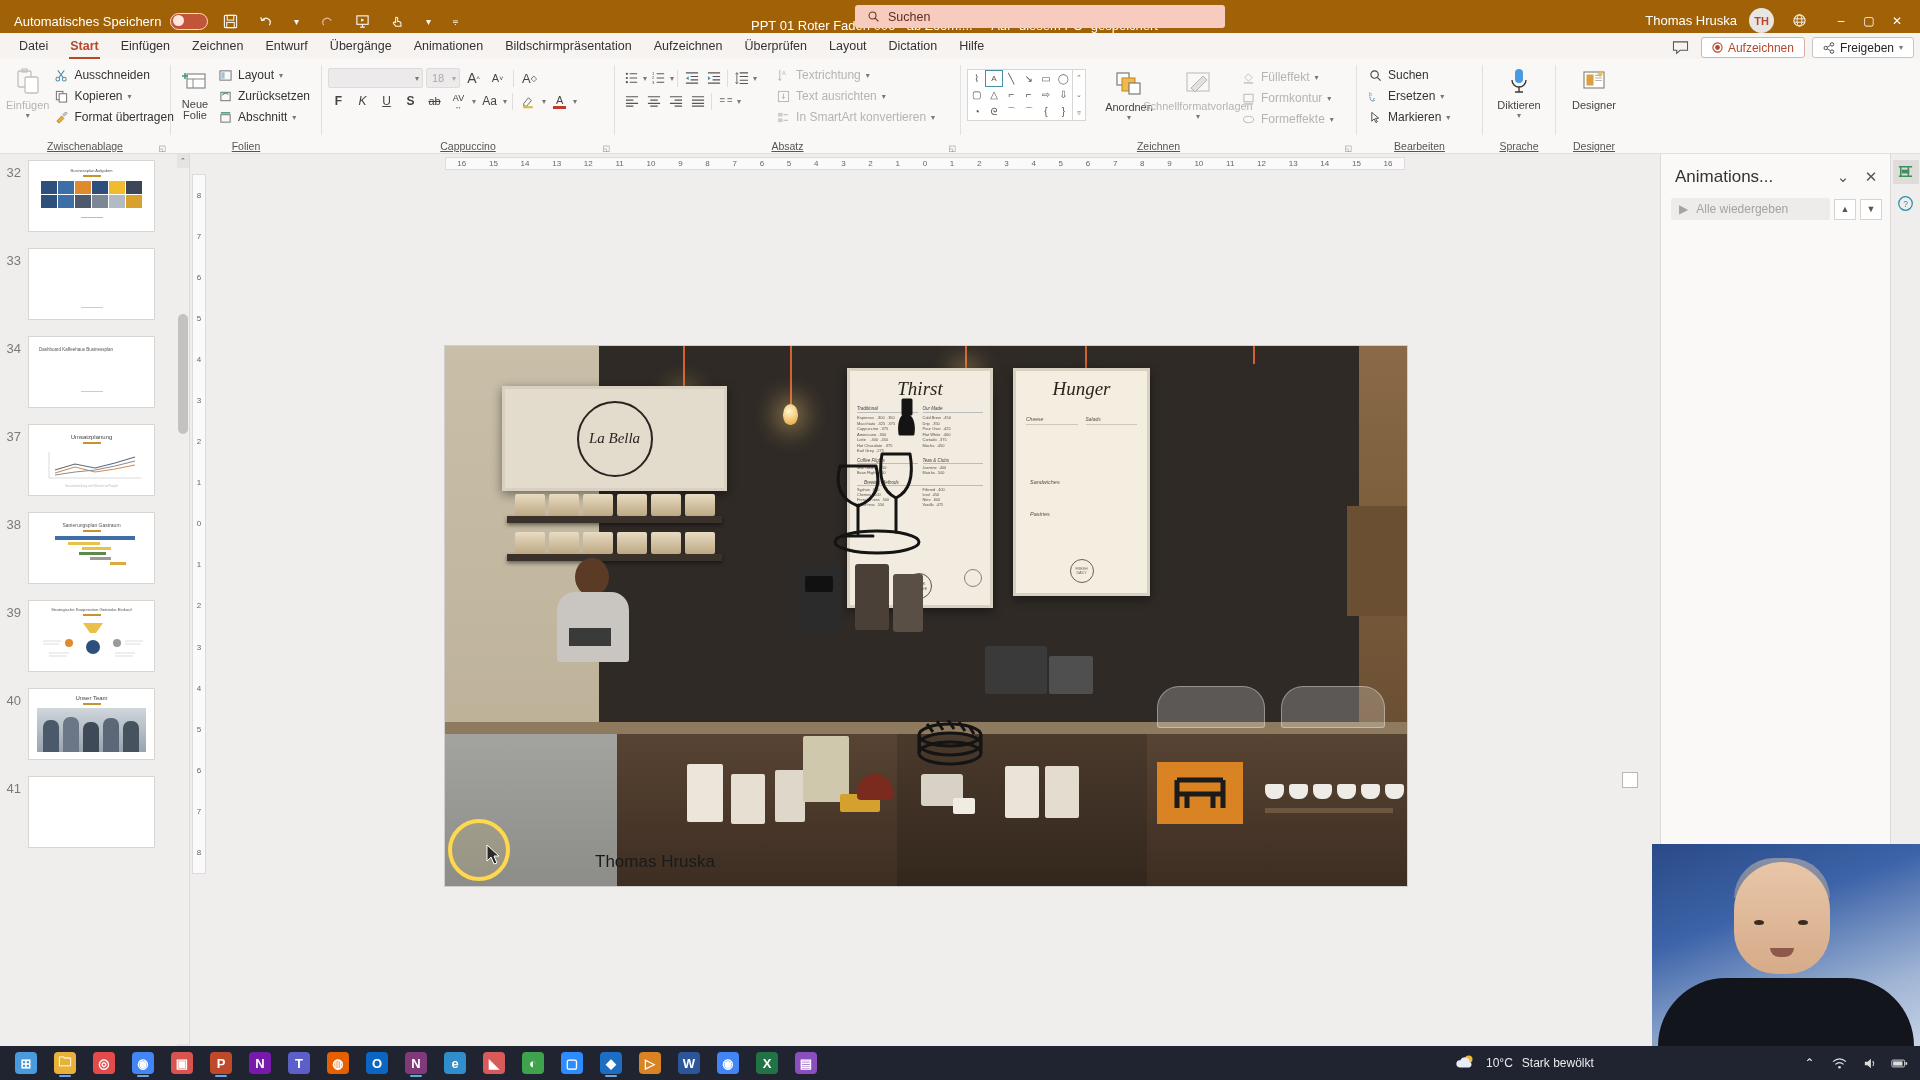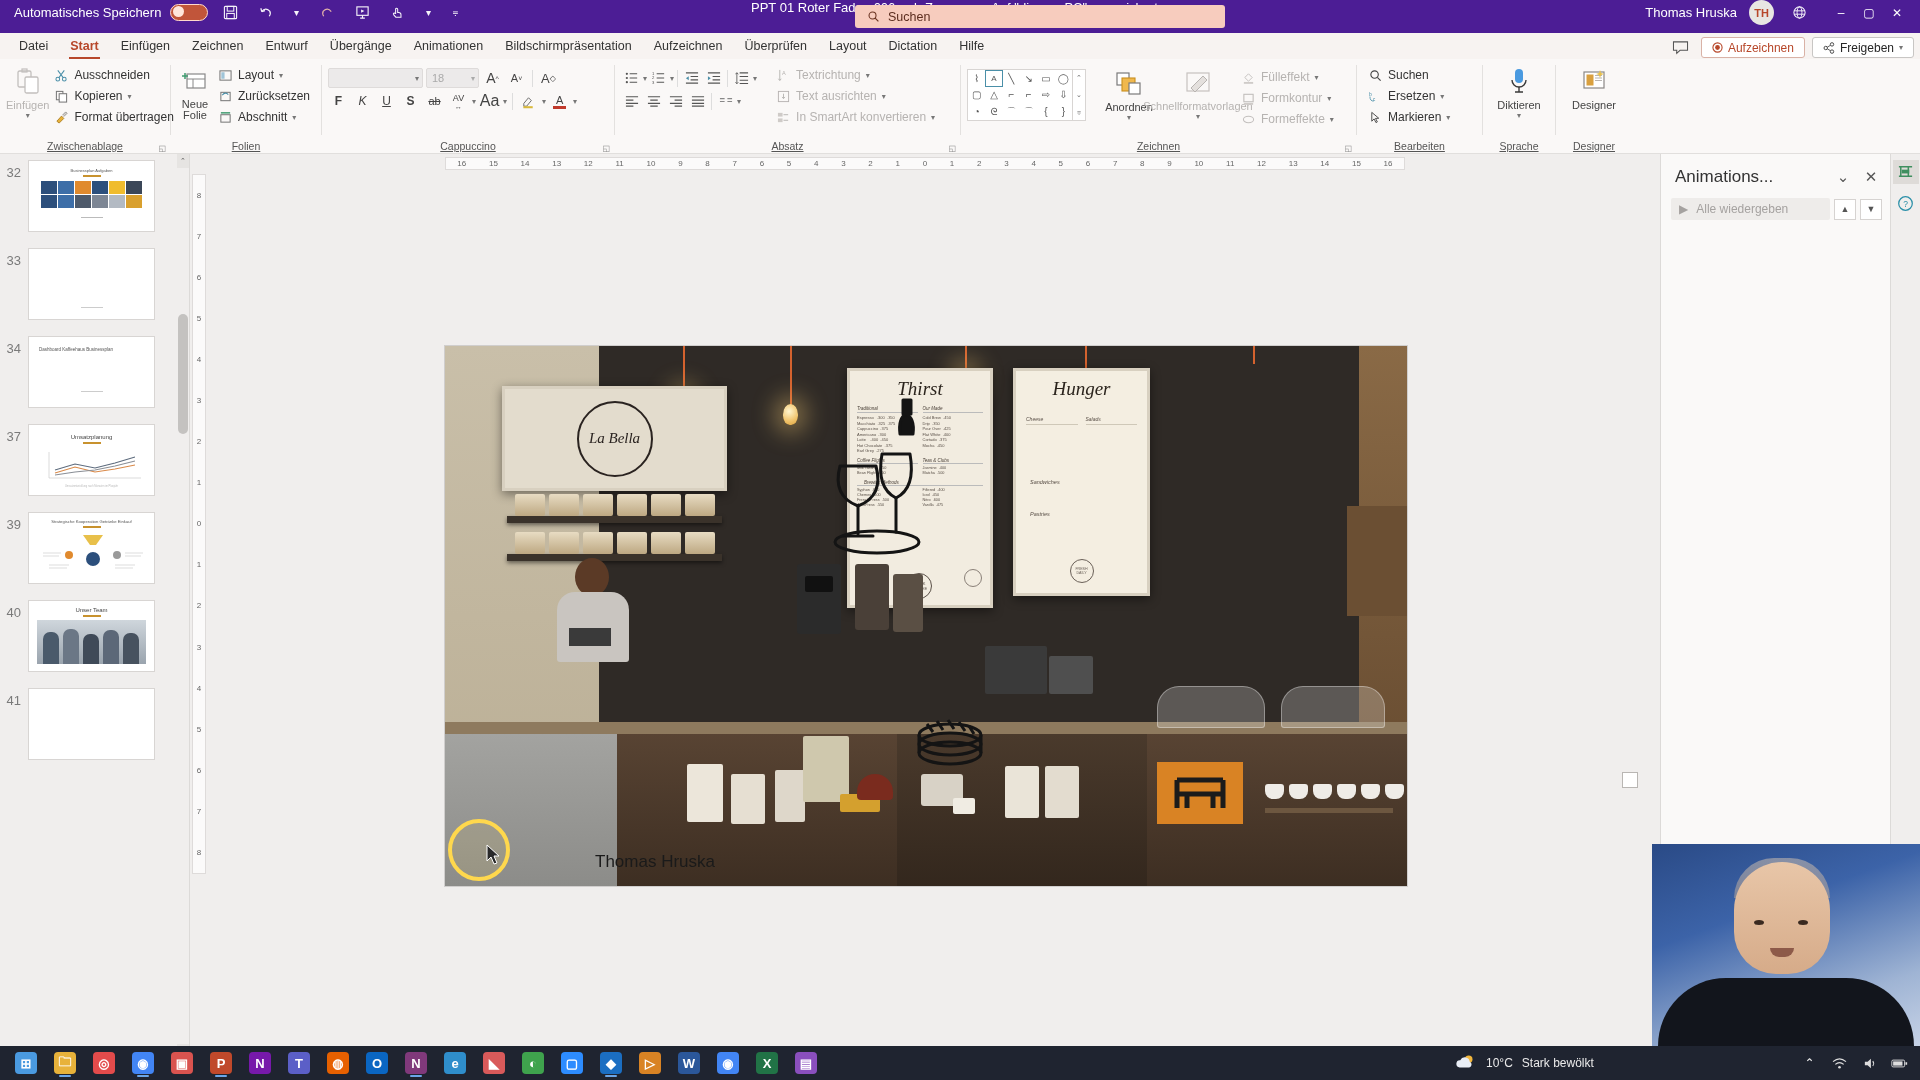--- a/index.html
+++ b/index.html
@@ -8,21 +8,21 @@
     font-family: "Liberation Sans", sans-serif;
     font-size: 13px;
     background:#f3f2f1;
     color:#262626;
     -webkit-font-smoothing: antialiased;
   }
   .app { position:relative; width:1920px; height:1080px; display:flex; flex-direction:column; }
 
   
   .titlebar {
-    height:33px; background:#4c1d95; display:flex; align-items:flex-start;
+    height:33px; background:#a16207; display:flex; align-items:flex-end;
     color:#fff; font-size:13px; flex:0 0 33px; position:relative;
   }
   .tb-left { display:flex; align-items:center; gap:9px; padding-left:14px; }
   .tb-autosave-label { font-size:13px; white-space:nowrap; }
   .toggle {
     width:38px; height:17px; border-radius:9px; border:1.4px solid #ffd9cc;
     background:#c1553a; position:relative; cursor:pointer;
   }
   .toggle::after {
     content:""; position:absolute; left:2px; top:1.5px; width:11px; height:11px;
@@ -103,21 +103,21 @@
   .chev { font-size:8px; color:#777; }
 
   
   .fontgrp-rows { display:flex; flex-direction:column; gap:3px; padding-top:5px; }
   .fontrow { display:flex; align-items:center; gap:3px; }
   .fontname {
     width:95px; height:20px; background:#eceaea; border:1px solid #dedbda; border-radius:2px;
     display:flex; align-items:center; justify-content:flex-end; padding-right:3px; font-size:8px; color:#999;
   }
   .fontsize {
-    width:53px; height:20px; background:#eceaea; border:1px solid #dedbda; border-radius:2px;
+    width:34px; height:20px; background:#eceaea; border:1px solid #dedbda; border-radius:2px;
     display:flex; align-items:center; font-size:11px; color:#aaa; padding-left:5px; position:relative;
   }
   .fontsize .cv { position:absolute; right:3px; font-size:8px; }
   .fbtn {
     width:21px; height:20px; display:flex; align-items:center; justify-content:center;
     font-size:12px; color:#444; cursor:pointer; border-radius:2px;
   }
   .vdiv { width:1px; height:17px; background:#ddd; margin:0 2px; }
 
   
@@ -514,21 +514,21 @@
             <div class="fbtn" style="font-size:13px">A<sub style="font-size:8px">◇</sub></div>
           </div>
           <div class="fontrow">
             <div class="fbtn" style="font-weight:bold">F</div>
             <div class="fbtn" style="font-style:italic">K</div>
             <div class="fbtn" style="text-decoration:underline">U</div>
             <div class="fbtn" style="font-weight:bold">S</div>
             <div class="fbtn" style="text-decoration:line-through;font-size:11px">ab</div>
             <div class="fbtn" style="font-size:9px;flex-direction:column">AV<span style="font-size:7px">↔</span></div>
             <div class="chev">▾</div>
-            <div class="fbtn" style="font-size:16px">Aa</div>
+            <div class="fbtn" style="font-size:12px">Aa</div>
             <div class="chev">▾</div>
             <div class="vdiv"></div>
             <div class="fbtn">
               <svg width="15" height="15" viewBox="0 0 16 16">
                   <path d="M3 10 L8 4 L11 7 L6 13 H3 Z" fill="none" stroke="#666" stroke-width="1"></path>
                   <rect x="2.5" y="13" width="10" height="2.2" fill="#d9b93c"></rect>
                 </svg>
             </div>
             <div class="chev">▾</div>
             <div class="fbtn" style="flex-direction:column;font-size:11px">A<span style="display:block;width:13px;height:3px;background:#c0392b"></span></div>
@@ -868,20 +868,35 @@
             <svg width="127" height="36" viewBox="0 0 127 36" style="margin-top:2px">
               <path d="M20 32 H112 M20 32 V6" stroke="#ccc" stroke-width=".7"></path>
               <polyline points="26,24 46,18 66,22 86,17 106,11" fill="none" stroke="#5d6b7d" stroke-width="1.1"></polyline>
               <polyline points="26,27 46,21 66,26 86,23 106,19" fill="none" stroke="#d98a4a" stroke-width="1.1"></polyline>
               <polyline points="26,29 46,26 66,24 86,20 106,15" fill="none" stroke="#8a8f96" stroke-width="1.1"></polyline>
             </svg>
             <div style="font-size:2.6px;color:#bbb;padding:0 10px;text-align:center">Umsatzentwicklung nach Monaten im Planjahr</div>
           </div>
         </div>
 
+        <div class="thumb-row">
+          <div class="thumb-num">38</div>
+          <div class="thumb">
+            <div style="font-size:5px;text-align:center;color:#555;padding-top:9px">Sanierungsplan Gastraum</div>
+            <div class="thumb-ul"></div>
+            <div style="padding:4px 8px 0 26px">
+              <div style="height:4px;background:#3d6ea8;width:88%;margin-bottom:2px"></div>
+              <div style="height:3px;background:#e8c04a;width:36%;margin:0 0 2px 14%"></div>
+              <div style="height:3px;background:#e8c04a;width:32%;margin:0 0 2px 30%"></div>
+              <div style="height:3px;background:#5d8a4a;width:30%;margin:0 0 2px 26%"></div>
+              <div style="height:3px;background:#9a9a9a;width:24%;margin:0 0 2px 38%"></div>
+              <div style="height:3px;background:#e0a83a;width:18%;margin:0 0 2px 60%"></div>
+            </div>
+          </div>
+        </div>
 
         <div class="thumb-row">
           <div class="thumb-num">39</div>
           <div class="thumb">
             <div style="font-size:4.2px;text-align:center;color:#555;padding-top:6px">Strategische Kooperation Getränke Einkauf</div>
             <div class="thumb-ul"></div>
             <svg width="127" height="46" viewBox="0 0 127 46" style="margin-top:1px">
               <path d="M54 6 H74 L67 16 H61 Z" fill="#e8c04a"></path>
               <circle cx="40" cy="26" r="4" fill="#e08a2e"></circle>
               <circle cx="64" cy="30" r="7" fill="#2c4f7c"></circle>

